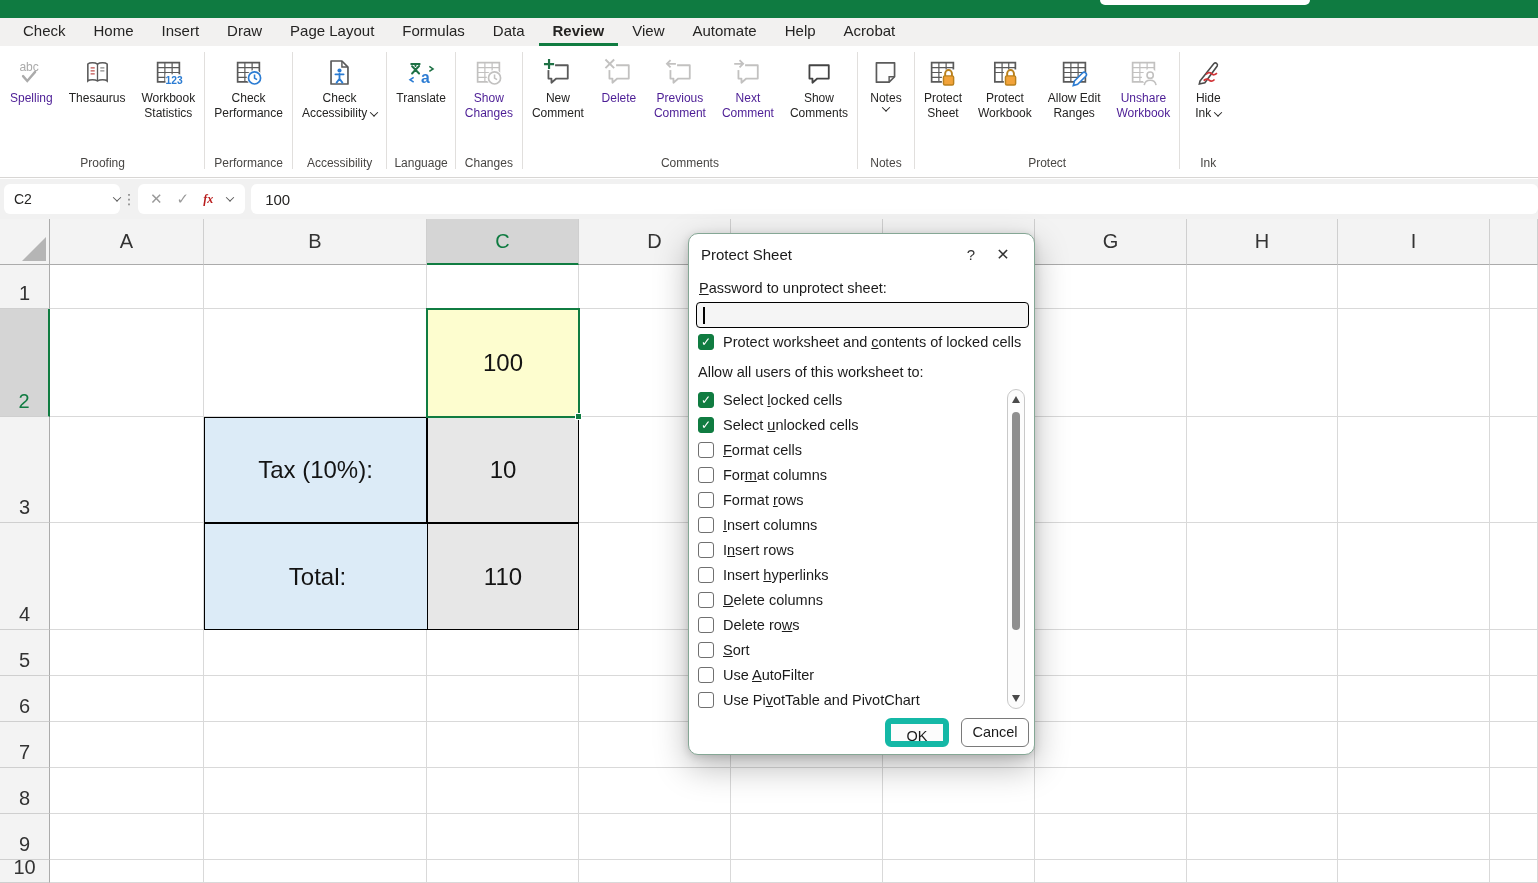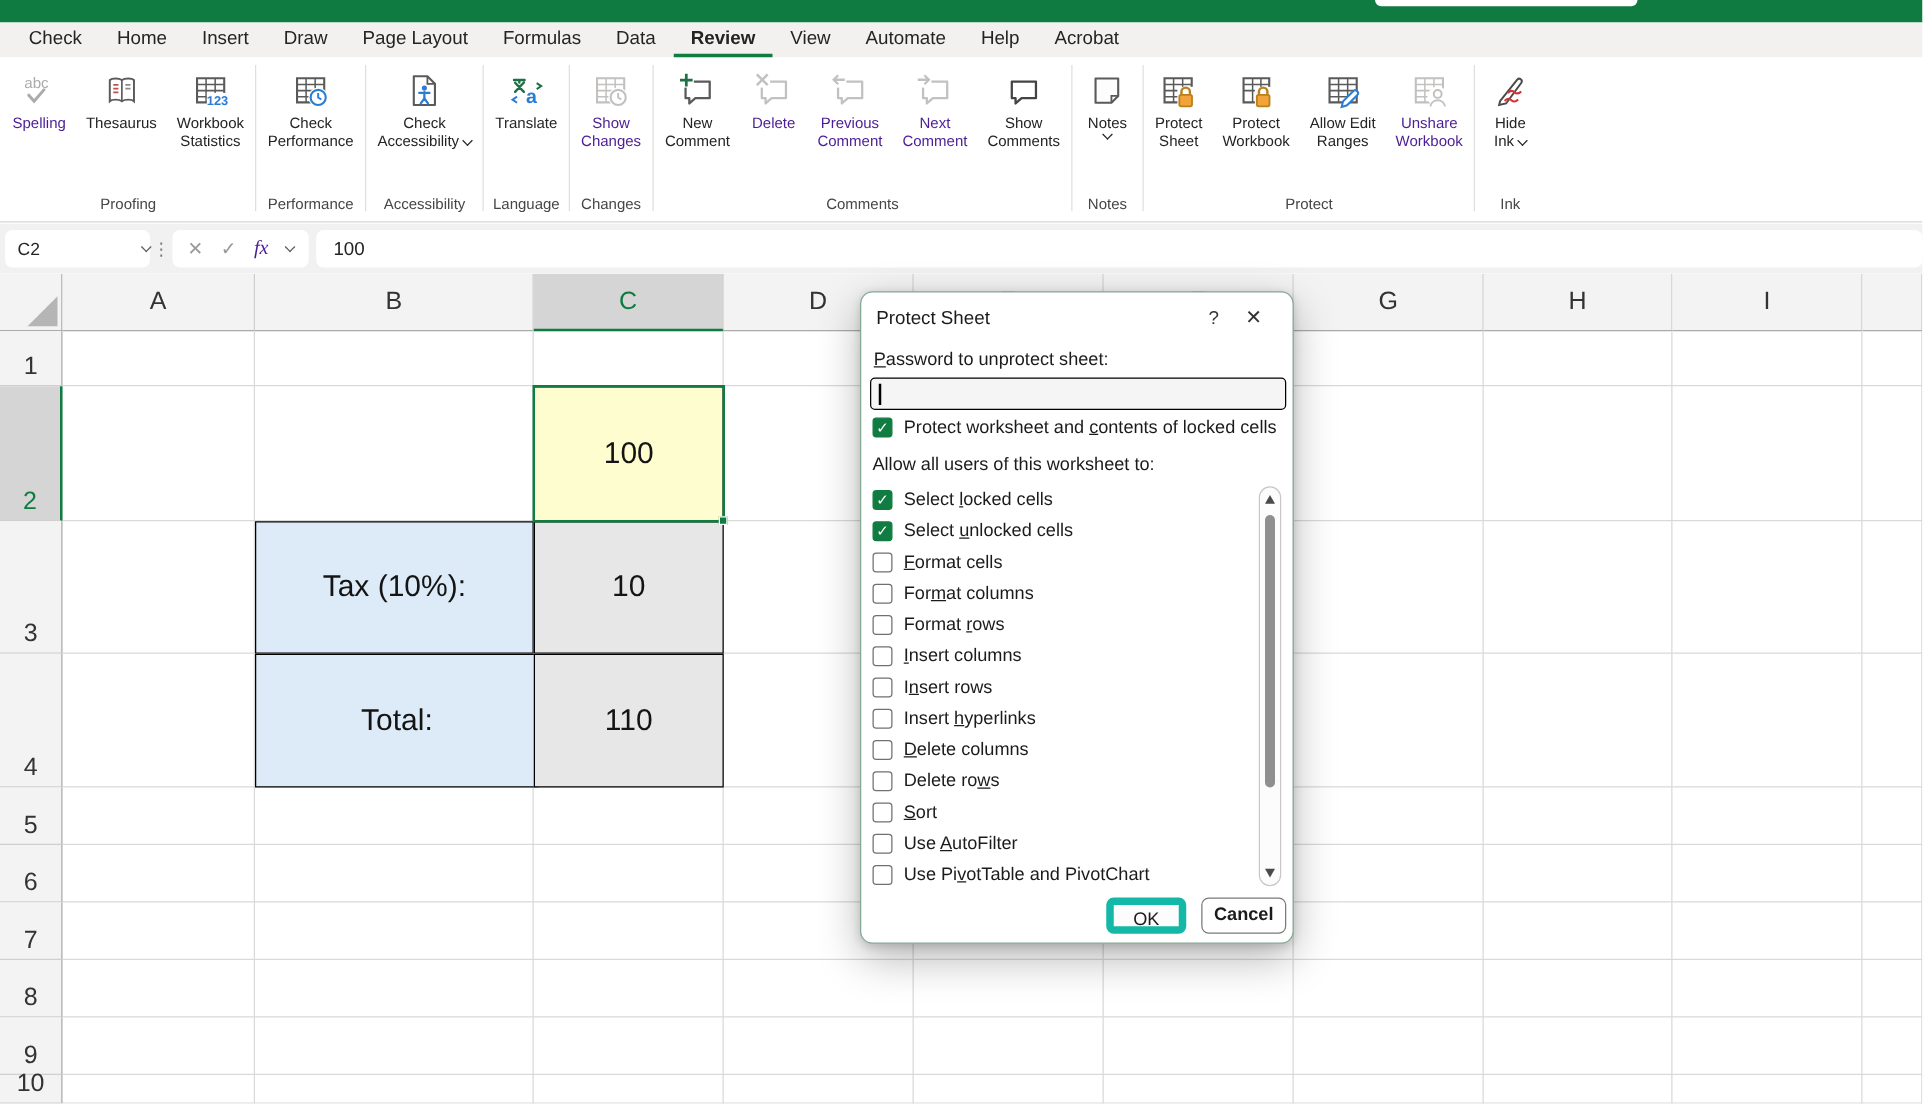--- a/index.html
+++ b/index.html
@@ -28,21 +28,21 @@
   .chev { width:6px; height:6px; border-right:1.4px solid currentColor; border-bottom:1.4px solid currentColor; transform:rotate(45deg) translate(-1px,-1px); display:inline-block; }
 
   
   .formulabar { position:absolute; left:0; top:179px; width:1538px; height:40px; background:#F1F1F1; display:flex; align-items:center; }
   .namebox { width:116px; height:30px; background:#fff; border-radius:6px; margin-left:4px; display:flex; align-items:center; padding:0 0 0 10px; font-size:14px; }
   .namebox span:first-child { flex:1; }
   .nb-chev { color:#5a5a5a; }
   .fb-dots { width:18px; text-align:center; color:#7a7a7a; font-size:14px; letter-spacing:0; }
   .fxpill { height:30px; background:#fff; border-radius:6px; display:flex; align-items:center; gap:14px; padding:0 12px; }
   .fb-x, .fb-check { color:#9a9a9a; font-size:15px; }
-  .fb-fx { font-family:"Liberation Serif", serif; font-style:italic; font-weight:400; font-size:16px; color:#4c1d95; }
+  .fb-fx { font-family:"Liberation Serif", serif; font-style:italic; font-weight:700; font-size:12px; color:#b91c1c; }
   .fbinput { flex:1; height:30px; background:#fff; border-radius:6px; margin:0 0 0 6px; display:flex; align-items:center; padding:0 14px; font-size:15px; }
 
   
   .sheet { position:absolute; left:0; top:219px; width:1538px; height:664px; background:#fff; overflow:hidden; }
   .hdr { position:absolute; background:#F3F3F3; color:#333; display:flex; align-items:center; justify-content:center; font-size:20px; }
   .colhdr { border-right:1px solid #CFCFCF; border-bottom:1px solid #ABABAB; height:46px; top:0; }
   .colhdr.sel { background:#D5D5D5; color:#0F7B41; border-bottom:2px solid #107C41; }
   .rowhdr { border-bottom:1px solid #CFCFCF; border-right:1px solid #ABABAB; left:0; width:50px; align-items:flex-end; justify-content:center; padding-bottom:3px; }
   .rowhdr.sel { background:#D5D5D5; color:#0F7B41; border-right:2px solid #107C41; }
   .corner { left:0; top:0; width:50px; height:46px; background:#F3F3F3; border-right:1px solid #ABABAB; border-bottom:1px solid #ABABAB; position:absolute; }
@@ -66,21 +66,21 @@
   .cb.checked { background:#107C41; border-color:#107C41; }
   .dlg-protectrow { position:absolute; left:9px; top:100px; right:8px; }
   .dlg-allow { position:absolute; left:9px; top:130px; }
   .dlg-list { position:absolute; left:9px; top:153px; width:300px; }
   .perm { height:25px; }
   .dlg-scroll { position:absolute; right:9px; top:155px; width:18px; height:320px; background:#FCFCFC; border:1px solid #C9C9C9; border-radius:9px; }
   .sb-up { position:absolute; left:4px; top:6px; width:0; height:0; border-left:4.5px solid transparent; border-right:4.5px solid transparent; border-bottom:7px solid #4a4a4a; }
   .sb-down { position:absolute; left:4px; bottom:6px; width:0; height:0; border-left:4.5px solid transparent; border-right:4.5px solid transparent; border-top:7px solid #4a4a4a; }
   .sb-thumb { position:absolute; left:4px; top:22px; width:8px; height:218px; background:#8F8F8F; border-radius:4px; }
   .dlg-ok { position:absolute; left:196px; top:484px; width:64px; height:29px; background:#FCFCFC; border:6px solid #14b8a6; border-radius:6px; font-size:14.5px; text-align:center; line-height:25px; }
-  .dlg-cancel { position:absolute; left:272px; top:484px; width:68px; height:29px; background:#fff; border:1px solid #7a7a7a; border-radius:6px; font-size:14.5px; text-align:center; line-height:27px;font-weight:bold; }
+  .dlg-cancel { position:absolute; left:272px; top:484px; width:68px; height:29px; background:#fff; border:1px solid #7a7a7a; border-radius:6px; font-size:14.5px; text-align:center; line-height:27px; }
   u { text-decoration:underline; }
 </style>
 </head>
 <body>
 
 <div class="app">
   <div class="titlebar">
     <div class="search-notch"></div>
   </div>
 

